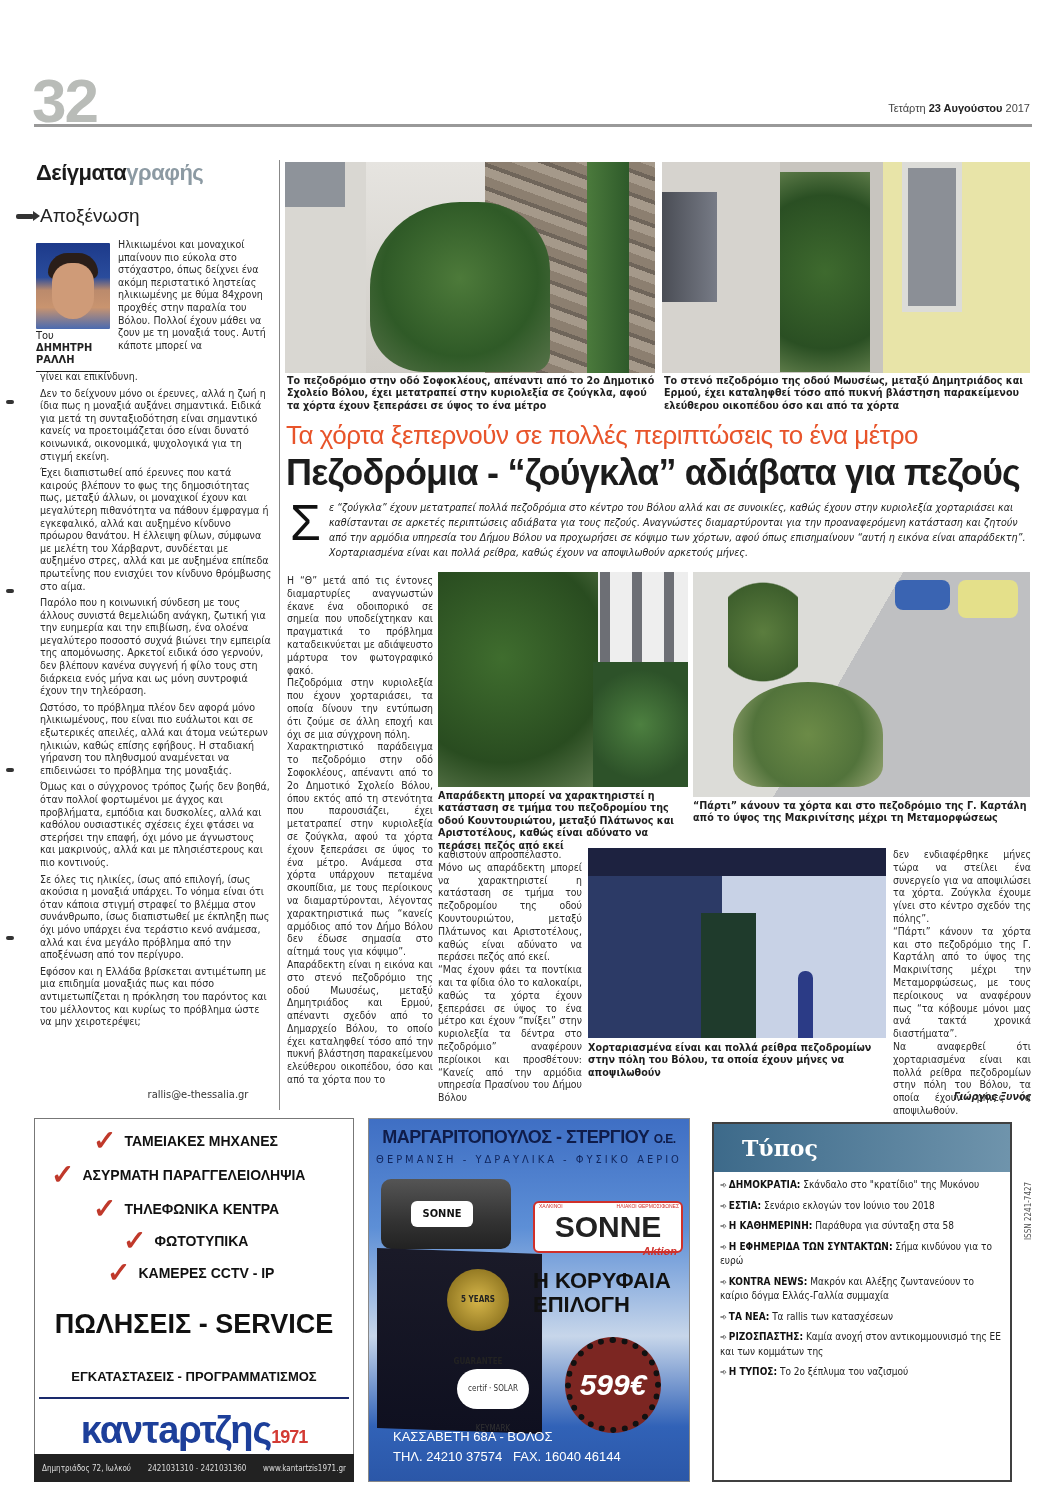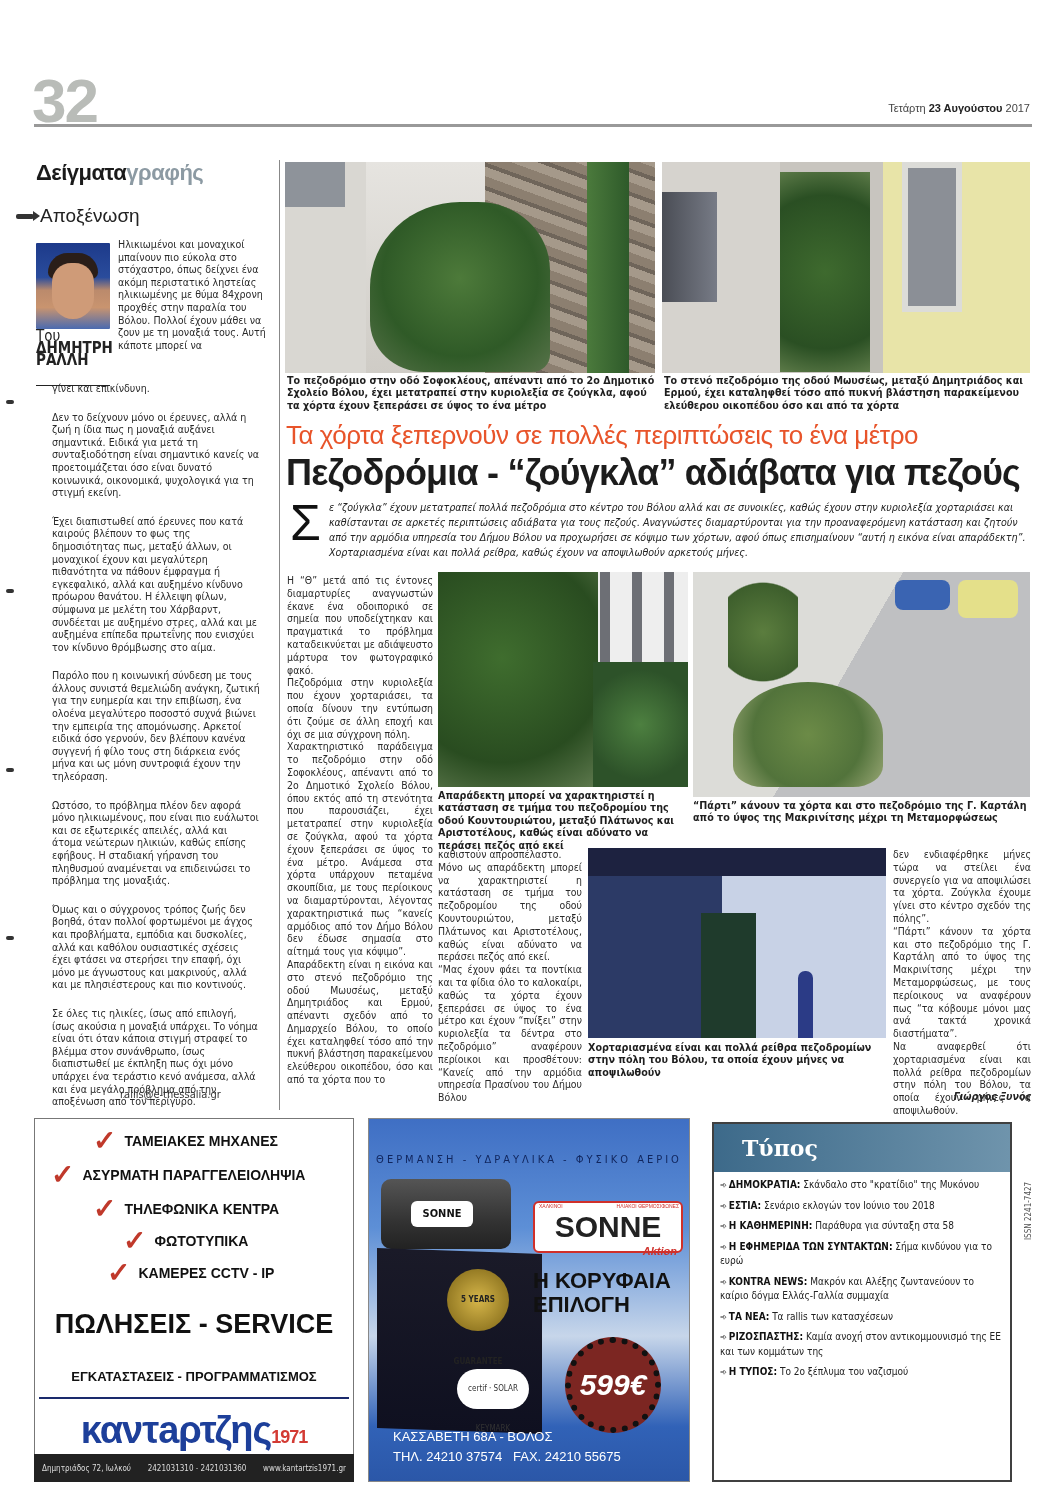--- a/index.html
+++ b/index.html
@@ -14,26 +14,26 @@
   
   .colhead{left:36px;top:160px;font-family:"Liberation Sans",sans-serif;font-weight:bold;font-size:22px;letter-spacing:-0.5px}
   .colhead .dark{color:#1a1a1a}
   .colhead .light{color:#8c9aa3;font-weight:bold}
   .subhead{left:16px;top:205px;font-family:"Liberation Sans",sans-serif;font-size:19px;color:#222;display:flex;align-items:center;gap:6px}
   .arrow{display:inline-block;width:18px;height:5px;background:#333;border-radius:2px;position:relative}
   .arrow:after{content:"";position:absolute;right:-6px;top:-3px;border-left:7px solid #333;border-top:5px solid transparent;border-bottom:5px solid transparent}
   .portrait{left:36px;top:243px;width:74px;height:86px;background:linear-gradient(180deg,#1d3a8a 0%,#2a4c9c 40%,#bb8a6c 55%,#c9946f 75%,#4a6ab0 100%);border-radius:1px}
   .portrait .face{position:absolute;left:16px;top:20px;width:42px;height:56px;border-radius:20px 20px 22px 22px;background:#cf9b78}
   .portrait .hair{position:absolute;left:12px;top:10px;width:50px;height:26px;border-radius:24px 24px 8px 8px;background:#2a1e19}
-  .byline{left:36px;top:330px;width:74px;font-size:15px;line-height:12px;border-bottom:1px solid #222;padding-bottom:19px}
+  .byline{left:36px;top:330px;width:74px;font-size:11px;line-height:12px;border-bottom:1px solid #222;padding-bottom:5px}
   .byline b{font-weight:bold}
   .intro{left:118px;top:238px;width:158px;font-size:10.6px;line-height:12.6px;color:#2a2a2a}
   .lefttext{left:36px;top:366px;width:240px;font-size:10.6px;line-height:12.6px;color:#2a2a2a}
-  .lefttext p{margin:16px}
-  .email{left:120px;top:1088px;width:156px;text-align:left;font-size:11px;color:#333}
+  .lefttext p{margin:4px}
+  .email{left:120px;top:1088px;width:156px;text-align:center;font-size:11px;color:#333}
   
   .photo{overflow:hidden}
   .ph1{left:285px;top:162px;width:370px;height:211px;background:
       linear-gradient(90deg,#d9d7d2 0 22%,transparent 22%),
       linear-gradient(180deg,#e6e4e0,#cfccc6)}
   .ph1 .bush{position:absolute;left:85px;top:40px;width:180px;height:170px;border-radius:50% 40% 10% 30%;background:radial-gradient(circle at 50% 45%,#4d7a3a,#2f5a27 60%,#58734a)}
   .ph1 .wall{position:absolute;left:200px;top:0;width:170px;height:211px;background:repeating-linear-gradient(20deg,#8c7f70 0 9px,#a5998a 9px 18px,#6f655a 18px 22px)}
   .ph1 .pole{position:absolute;left:302px;top:0;width:42px;height:211px;background:linear-gradient(90deg,#4b7a3c,#2e5a2a)}
   .ph1 .cars{position:absolute;left:0;top:0;width:60px;height:45px;background:#8e939a}
   .ph2{left:662px;top:162px;width:368px;height:211px;background:linear-gradient(90deg,#d6d3ce 0 32%,#c8c5bf 32% 60%,#e8e4a8 60%)}
@@ -236,20 +236,21 @@
   <div class="hr" style="top:278px"></div>
   <div class="brand" style="top:290px"><span style="color:#1d3f9a;font-size:38px">καντaρτζης</span><span>1971</span></div>
   <div class="foot">
     <span>Δημητριάδος 72, Ιωλκού</span>
     <span>2421031310 - 2421031360</span>
     <span>www.kantartzis1971.gr</span>
   </div>
 </div>
 
 <div class="abs ad2">
+  <div class="title"><span>ΜΑΡΓΑΡΙΤΟΠΟΥΛΟΣ - ΣΤΕΡΓΙΟΥ</span> <small>Ο.Ε.</small></div>
   <div class="sub">ΘΕΡΜΑΝΣΗ - ΥΔΡΑΥΛΙΚΑ - ΦΥΣΙΚΟ ΑΕΡΙΟ</div>
   <div class="tank">
       <div class="logo">SONNE</div>
     </div>
   <div class="panel"></div>
   <div class="guar">5 YEARS GUARANTEE</div>
   <div class="cert">certif · SOLAR KEYMARK</div>
   <div class="sonne">
     <div class="tag">
         <span>ΧΑΛΚΙΝΟΙ</span>
@@ -258,21 +259,21 @@
     <span>SONNE</span>
     <span class="ak">Aktion</span>
   </div>
   <div class="kor">
       <div>Η ΚΟΡΥΦΑΙΑ</div>
       <div>ΕΠΙΛΟΓΗ</div>
     </div>
   <div class="price">599€</div>
   <div class="addr">
     <div>ΚΑΣΣΑΒΕΤΗ 68Α - ΒΟΛΟΣ</div>
-    <div><span>ΤΗΛ. 24210 37574</span>&nbsp;&nbsp;&nbsp;<span>FAX. 24210 55675</span></div>
+    <div><span>ΤΗΛ. 24210 37574</span>&nbsp;&nbsp;&nbsp;<span>FAX. 16040 46144</span></div>
   </div>
 </div>
 
 <div class="abs typos">
   <div class="head">
       <span>Τύπος</span>
     </div>
   <ul>
     <li><span class="ar">➾</span><b>ΔΗΜΟΚΡΑΤΙΑ:</b> <span>Σκάνδαλο στο "κρατίδιο" της Μυκόνου</span></li>
     <li><span class="ar">➾</span><b>ΕΣΤΙΑ:</b> <span>Σενάριο εκλογών τον Ιούνιο του 2018</span></li>

